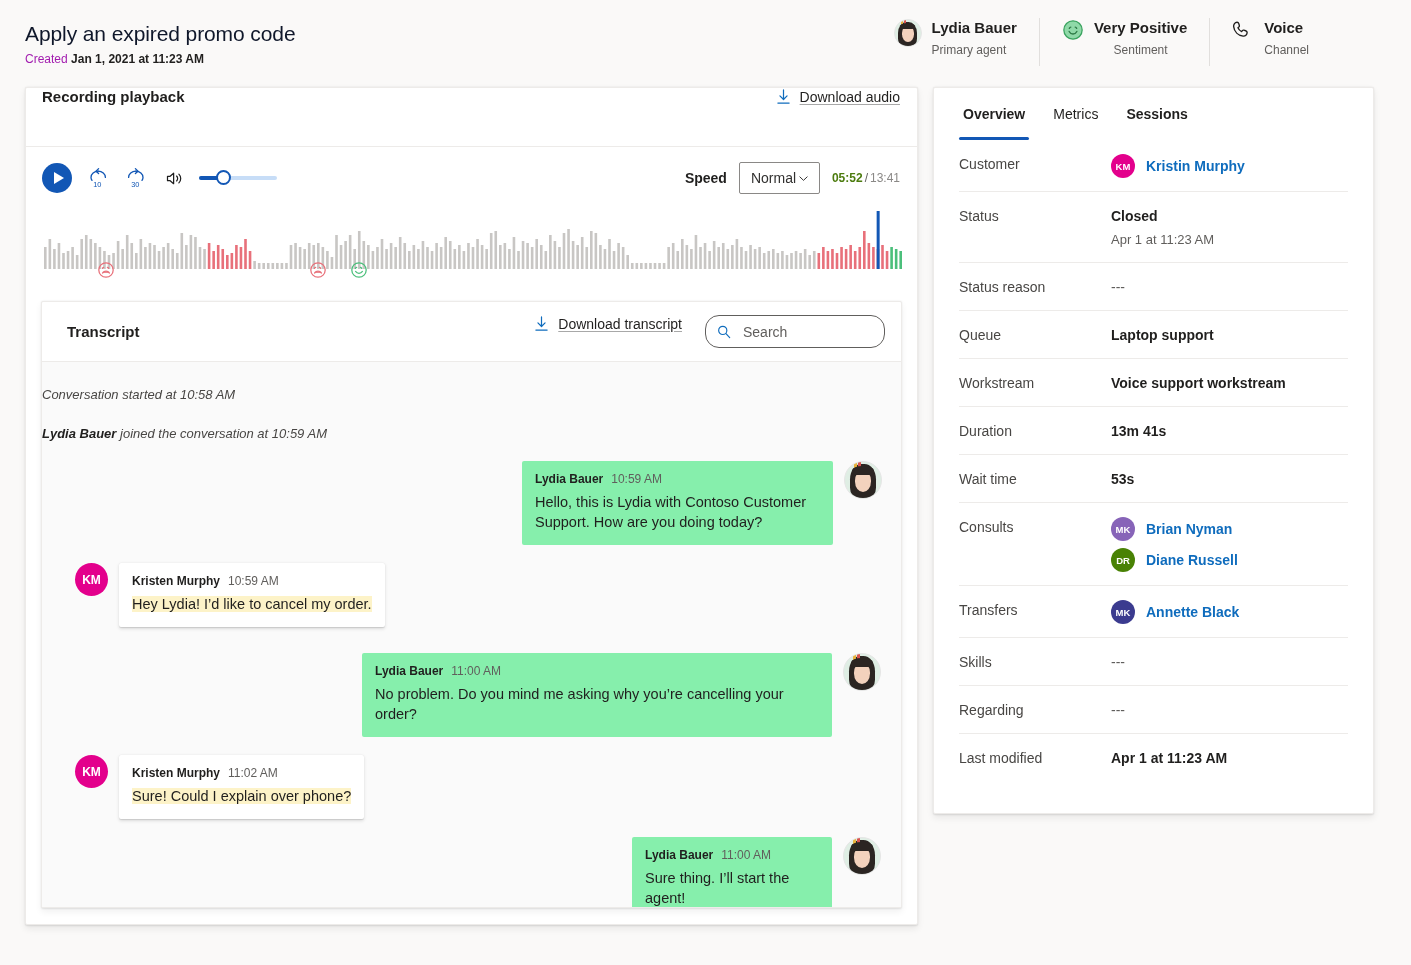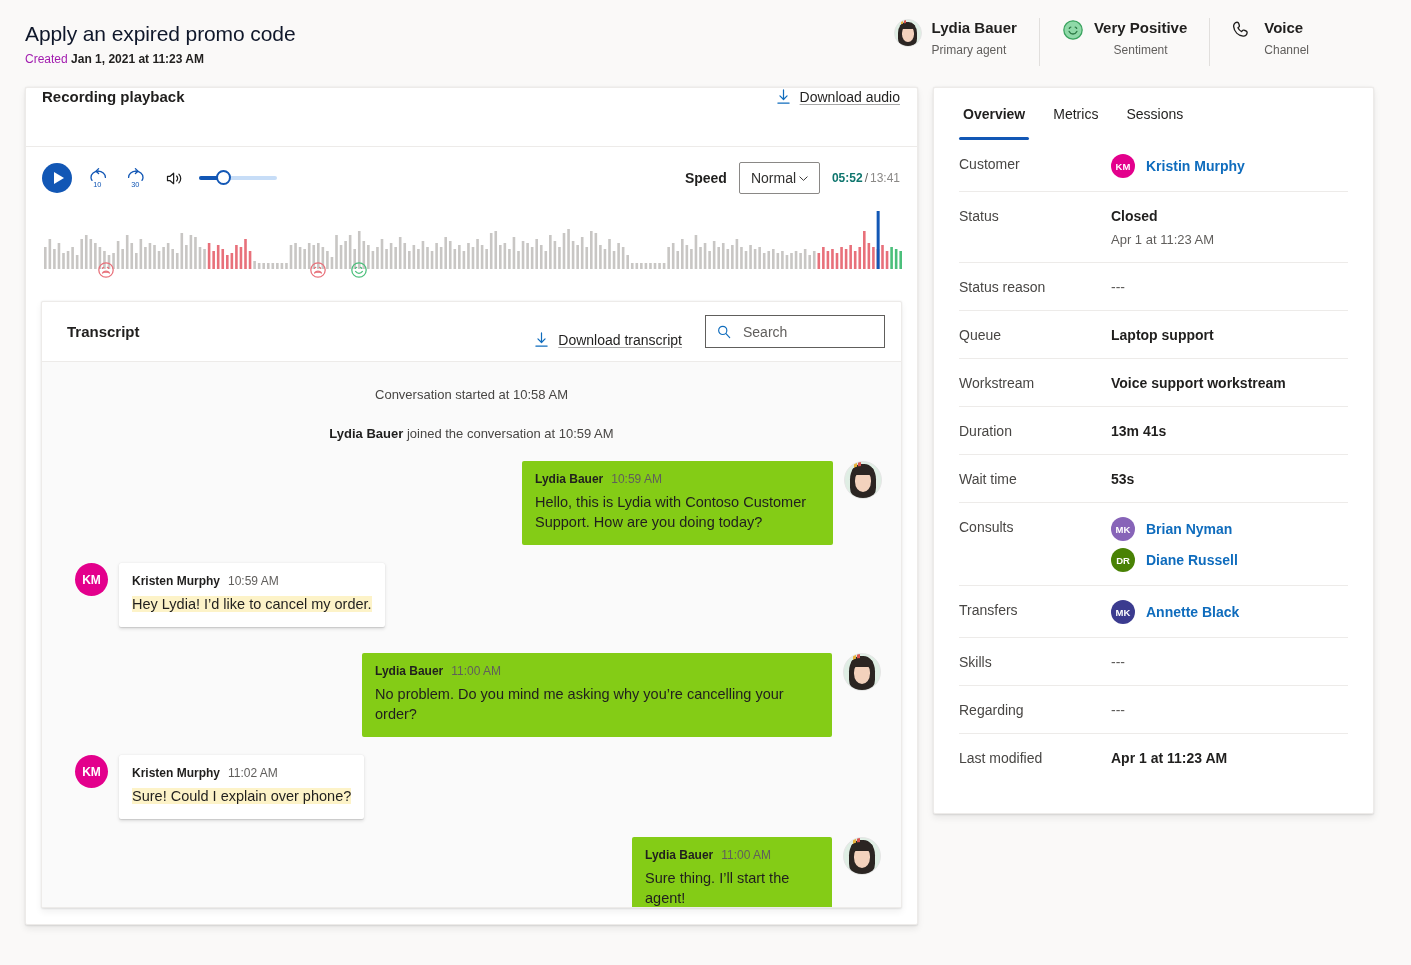--- a/index.html
+++ b/index.html
@@ -135,21 +135,21 @@
   }
   .speed-label { font-size: 14px; font-weight: 600; color: #201f1e; }
   .speed-select {
     width: 81px; height: 32px; border: 1px solid #8a8886; border-radius: 2px;
     background: #ffffff; display: flex; align-items: center;
     justify-content: space-between; padding: 0 9px 0 11px;
     font-size: 14px; color: #323130; cursor: pointer;
   }
   .speed-select .chev { color: #323130; display: flex; }
   .time-readout { font-size: 12px; white-space: nowrap; }
-  .time-readout .cur { font-weight: 700; color: #0f766e; }
+  .time-readout .cur { font-weight: 700; color: #4d7c0f; }
   .time-readout .sep { color: #605e5c; margin: 0 2px; }
   .time-readout .tot { color: #8a8886; }
 
   
   .wave-area { position: relative; height: 88px; padding: 0 17px 0 16px; }
   .wave-canvas { position: absolute; left: 16px; top: 0; width: 860px; height: 60px; }
   .wave-markers { position: absolute; left: 16px; top: 52px; width: 860px; height: 22px; }
   .sent-marker { position: absolute; width: 18px; height: 18px; }
 
   
@@ -157,49 +157,49 @@
     position: absolute; left: 15px; top: 213px; width: 861px; height: 607px;
     background: #ffffff; border: 1px solid #edebe9; border-radius: 2px;
     box-shadow: 0 0.6px 1.8px rgba(0,0,0,0.09), 0 3.2px 7.2px rgba(0,0,0,0.06);
     overflow: hidden;
   }
   .tr-head {
     height: 60px; display: flex; align-items: center;
     padding: 0 16px 0 25px; border-bottom: 1px solid #edebe9;
   }
   .tr-title { font-size: 15px; font-weight: 600; }
-  .tr-head-right { margin-left: auto; display: flex; align-items: flex-end; gap: 23px; }
+  .tr-head-right { margin-left: auto; display: flex; align-items: flex-start; gap: 23px; }
   .search-box {
-    width: 180px; height: 33px; border: 1px solid #605e5c; border-radius: 0;
+    width: 180px; height: 33px; border: 1px solid #605e5c; border-radius: 14px;
     background: #ffffff; display: flex; align-items: center; padding: 0 10px; gap: 9px;
     cursor: text;
   }
   .search-box .s-icon { color: #0f6cbd; display: flex; }
   .search-input {
     border: none; outline: none; font-size: 14px; color: #323130;
     font-family: inherit; width: 120px; background: transparent;
   }
   .search-input::placeholder { color: #605e5c; }
 
   .tr-body { position: relative; height: 545px; padding: 24px 0 0 0; background: #fafafa; }
 
   .sys-line {
-    text-align: center; font-size: 13px; color: #484644; line-height: 18px;
+    font-size: 13px; color: #484644; line-height: 18px; font-style: italic;
   }
   .sys-line .nm { font-weight: 700; color: #201f1e; }
   .sys-line.gap { margin-top: 21px; }
 
   .msg-row { display: flex; align-items: flex-start; margin-top: 18px; }
   .msg-row.agent { justify-content: flex-start; }
   .msg-row.cust { justify-content: flex-start; }
 
   .bubble {
     border-radius: 2px; padding: 10px 13px 13px 13px; position: relative;
   }
-  .bubble.agent { background: #84cc16; }
+  .bubble.agent { background: #86efac; }
   .bubble.cust { background: #ffffff; box-shadow: 0 0.3px 0.9px rgba(0,0,0,0.10), 0 1.6px 3.6px rgba(0,0,0,0.12); }
   .bubble .b-head { font-size: 12px; line-height: 16px; margin-bottom: 5px; }
   .bubble .b-name { font-weight: 700; color: #201f1e; }
   .bubble .b-time { color: #605e5c; margin-left: 8px; }
   .bubble .b-text { font-size: 14.5px; line-height: 20px; color: #201f1e; }
   .bubble .b-text.hl { background: #fdf3c8; display: inline; box-decoration-break: clone; }
 
   .km-avatar {
     width: 33px; height: 33px; border-radius: 50%; background: #e3008c;
     color: #ffffff; font-size: 12px; font-weight: 600;
@@ -683,21 +683,21 @@
           </div>
         </div>
       </div>
   </div>
 </div>
 
 <div class="right-col">
   <div class="tabs" id="tabs-holder">
       <div class="tab active" style="margin-right: 12px;">Overview</div>
       <div class="tab" style="margin-right: 12px;">Metrics</div>
-      <div class="tab" style="margin-right: 24px;">Sessions</div>
+      <div class="tab" style="margin-right: 24px; font-weight: bold;">Sessions</div>
     </div>
   <div class="detail-list" id="details-holder">
       <div class="detail-row">
         <div class="d-label">Customer</div>
         <div>
           <div class="person">
             <div class="p-avatar" style="background:#e3008c">KM</div>
             <div class="p-name">Kristin Murphy</div>
           </div>
         </div>

